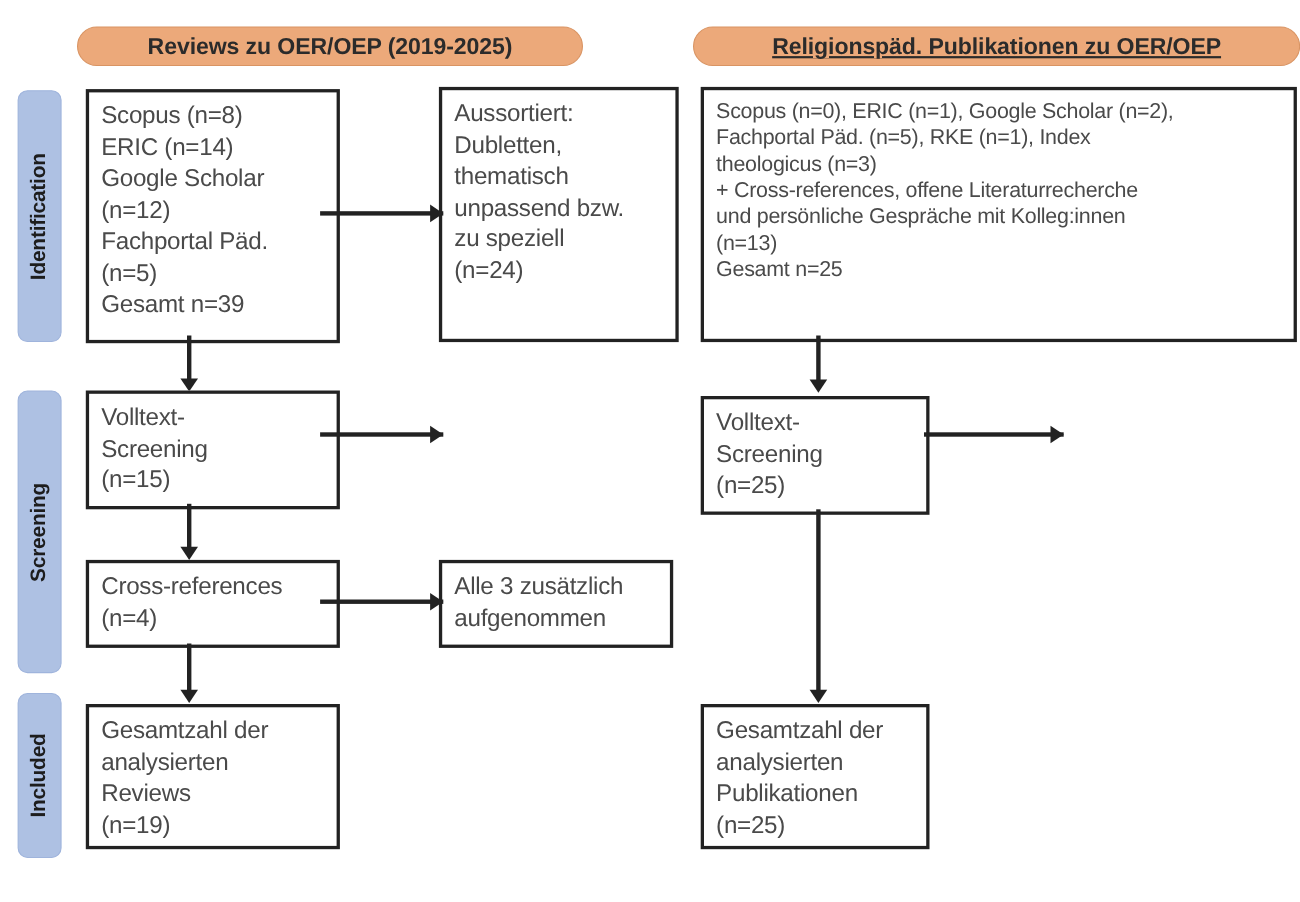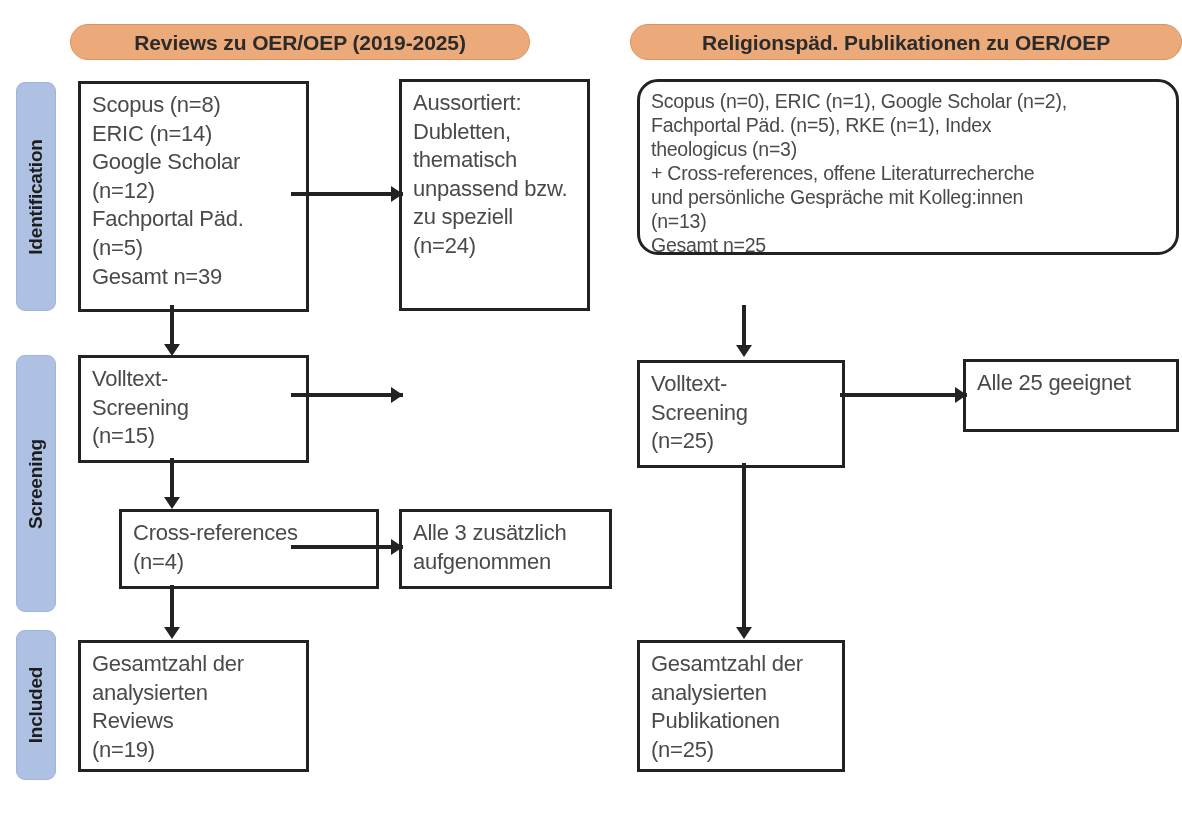--- a/index.html
+++ b/index.html
@@ -101,21 +101,21 @@
 </style>
 </head>
 <body>
 
 <div id="canvas">
 
   <div class="col-header" style="left:70px; top:24px; width:460px; height:36px;">
     <span>Reviews zu OER/OEP (2019-2025)</span>
   </div>
 
-  <div class="col-header" style="left:630px; top:24px; width:552px; height:36px;">
+  <div class="col-header" style="left:630px; top:24px; width:552px; height:36px;text-decoration:underline;">
     <span>Religionspäd. Publikationen zu OER/OEP</span>
   </div>
 
   <div class="stage-bar" style="left:16px; top:82px; width:40px; height:229px;">
     <span class="stage-label">Identification</span>
   </div>
 
   <div class="stage-bar" style="left:16px; top:355px; width:40px; height:257px;">
     <span class="stage-label">Screening</span>
   </div>
@@ -125,21 +125,21 @@
   </div>
 
   <div class="flow-box" style="left:78px; top:81px; width:231px; height:231px;">Scopus (n=8)
 ERIC (n=14)
 Google Scholar
 (n=12)
 Fachportal Päd.
 (n=5)
 Gesamt n=39</div>
 
-  <div class="flow-box" style="left:399px; top:79px; width:191px; height:232px;">Aussortiert:
+  <div class="flow-box" style="left:399px; top:79px; width:218px; height:232px;">Aussortiert:
 Dubletten,
 thematisch
 unpassend bzw.
 zu speziell
 (n=24)</div>
 
   <div class="conn-h" style="left:291px; top:192px; width:112px;"></div>
   <div class="arrow-right" style="left:391px; top:186px;"></div>
 
   <div class="conn-v" style="left:170px; top:305px; width:4px; height:46px;"></div>
@@ -149,53 +149,52 @@
 Screening
 (n=15)</div>
 
 
   <div class="conn-h" style="left:291px; top:393px; width:112px;"></div>
   <div class="arrow-right" style="left:391px; top:387px;"></div>
 
   <div class="conn-v" style="left:170px; top:458px; width:4px; height:47px;"></div>
   <div class="arrow-down" style="left:164px; top:497px;"></div>
 
-  <div class="flow-box" style="left:78px; top:509px; width:260px; height:80px;margin-left:41px;">Cross-references
+  <div class="flow-box" style="left:78px; top:509px; width:231px; height:80px;">Cross-references
 (n=4)</div>
 
   <div class="flow-box" style="left:399px; top:509px; width:213px; height:80px;">Alle 3 zusätzlich
 aufgenommen</div>
 
   <div class="conn-h" style="left:291px; top:545px; width:112px;"></div>
   <div class="arrow-right" style="left:391px; top:539px;"></div>
 
   <div class="conn-v" style="left:170px; top:585px; width:4px; height:50px;"></div>
   <div class="arrow-down" style="left:164px; top:627px;"></div>
 
   <div class="flow-box" style="left:78px; top:640px; width:231px; height:132px;">Gesamtzahl der
 analysierten
 Reviews
 (n=19)</div>
 
-  <div class="flow-box dense" style="left:637px; top:79px; width:542px; height:176px;border-radius:21px;">Scopus (n=0), ERIC (n=1), Google Scholar (n=2),
+  <div class="flow-box dense" style="left:637px; top:79px; width:542px; height:232px;">Scopus (n=0), ERIC (n=1), Google Scholar (n=2),
 Fachportal Päd. (n=5), RKE (n=1), Index
 theologicus (n=3)
 + Cross-references, offene Literaturrecherche
 und persönliche Gespräche mit Kolleg:innen
 (n=13)
 Gesamt n=25</div>
 
   <div class="conn-v" style="left:742px; top:305px; width:4px; height:45px;"></div>
   <div class="arrow-down" style="left:736px; top:345px;"></div>
 
   <div class="flow-box" style="left:637px; top:360px; width:208px; height:108px;">Volltext-
 Screening
 (n=25)</div>
 
-  <div class="flow-box" style="left:963px; top:359px; width:216px; height:73px;">Alle 25 geeignet</div>
 
   <div class="conn-h" style="left:840px; top:393px; width:127px;"></div>
   <div class="arrow-right" style="left:955px; top:387px;"></div>
 
   <div class="conn-v" style="left:742px; top:463px; width:4px; height:172px;"></div>
   <div class="arrow-down" style="left:736px; top:627px;"></div>
 
   <div class="flow-box" style="left:637px; top:640px; width:208px; height:132px;">Gesamtzahl der
 analysierten
 Publikationen

